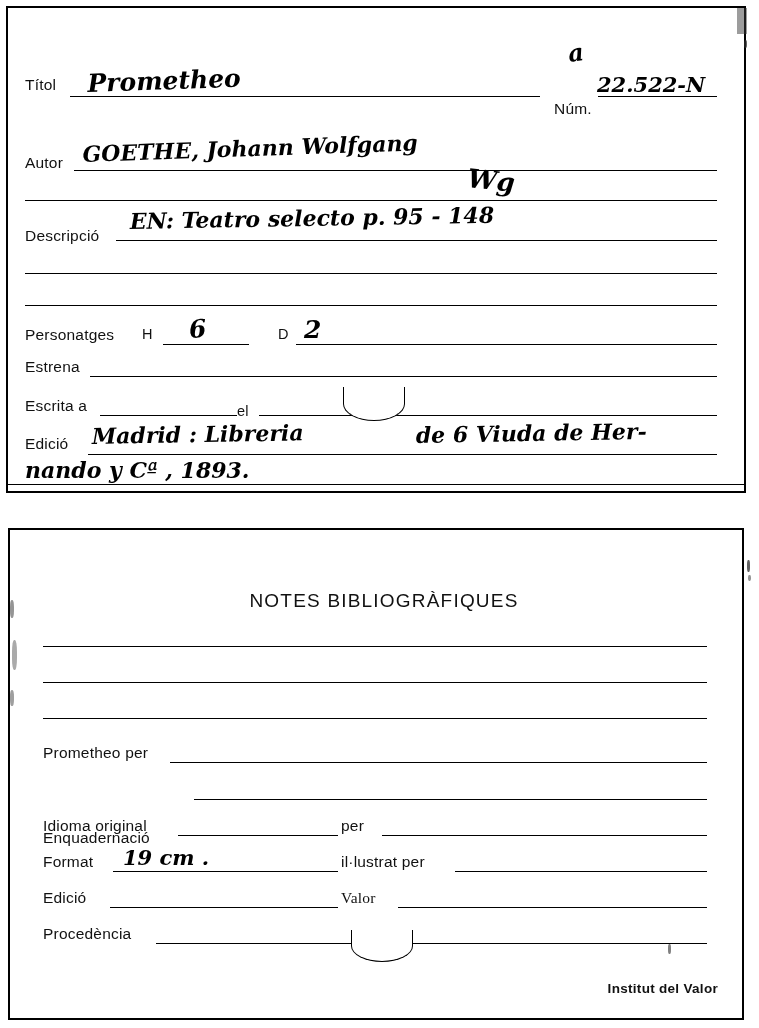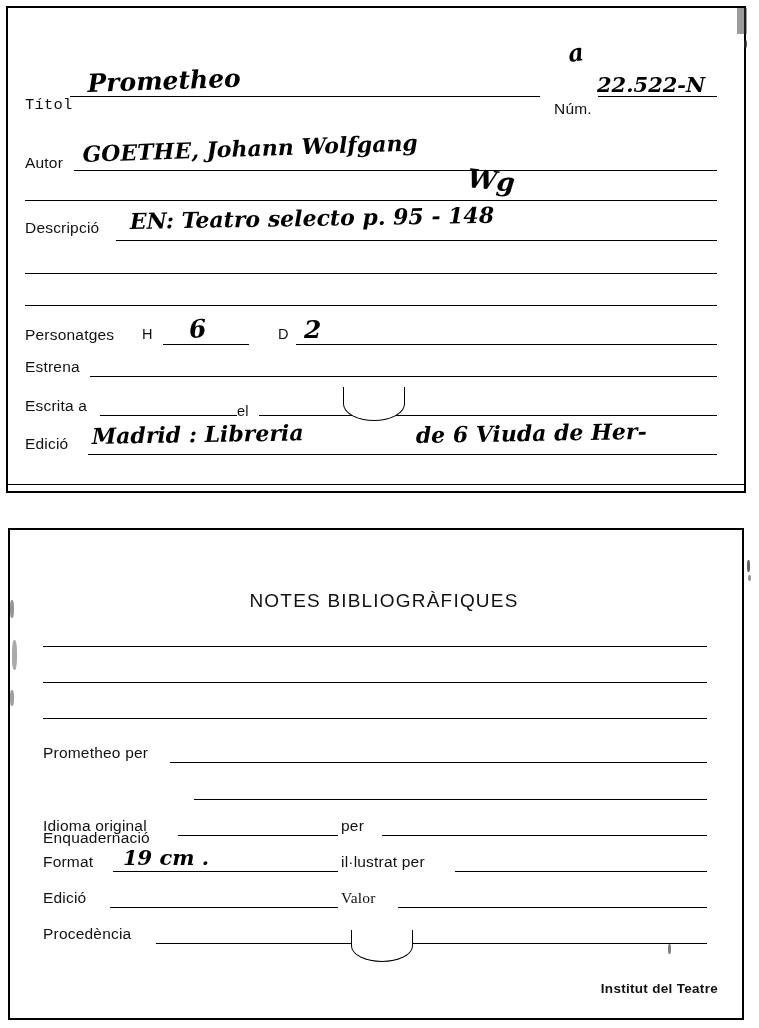--- a/index.html
+++ b/index.html
@@ -131,37 +131,37 @@
     position: absolute;
     background: #3a3a3a;
     opacity: .55;
   }
 </style>
 </head>
 <body>
 
 <div class="card card-top">
 
-  <div class="label" style="left:17px; top:88px;font-family:Liberation Mono, monospace;">Títol</div>
+  <div class="label" style="left:17px; top:68px;">Títol</div>
   <div class="rule" style="left:62px; top:88px; width:470px;"></div>
   <div class="hand" style="left:80px; top:61px; font-size:25px; transform:rotate(-2deg);">Prometheo</div>
 
   <div class="label" style="left:546px; top:72px;margin-top:20px;">Núm.</div>
   <div class="rule" style="left:590px; top:88px; width:119px;"></div>
   <div class="hand" style="left:589px; top:64px; font-size:21px;">22.522-N</div>
   <div class="hand" style="left:562px; top:31px; font-size:24px; transform:rotate(-8deg);">a</div>
 
   <div class="label" style="left:17px; top:146px;">Autor</div>
   <div class="rule" style="left:66px; top:162px; width:643px;"></div>
   <div class="hand" style="left:75px; top:133px; font-size:22px; transform:rotate(-2deg);">GOETHE,  Johann  Wolfgang</div>
   <div class="hand" style="left:458px; top:155px; font-size:26px; transform:rotate(6deg);">Wg</div>
 
   <div class="rule" style="left:17px; top:192px; width:692px;"></div>
 
-  <div class="label" style="left:17px; top:211px;">Descripció</div>
+  <div class="label" style="left:17px; top:219px;">Descripció</div>
   <div class="rule" style="left:108px; top:232px; width:601px;"></div>
   <div class="hand" style="left:122px; top:200px; font-size:22px; transform:rotate(-1deg);">EN:  Teatro  selecto   p.  95 - 148</div>
 
   <div class="rule" style="left:17px; top:265px; width:692px;"></div>
   <div class="rule" style="left:17px; top:297px; width:692px;"></div>
 
   <div class="label" style="left:17px; top:318px;">Personatges</div>
   <div class="label small" style="left:134px; top:318px;">H</div>
   <div class="rule" style="left:155px; top:336px; width:86px;"></div>
   <div class="hand" style="left:182px; top:307px; font-size:25px; transform:rotate(-4deg);">6</div>
@@ -175,20 +175,21 @@
 
   <div class="label" style="left:17px; top:389px;">Escrita a</div>
   <div class="rule" style="left:92px; top:407px; width:137px;"></div>
   <div class="label small" style="left:229px; top:389px;margin-top:6px;">el</div>
   <div class="rule" style="left:251px; top:407px; width:458px;"></div>
 
   <div class="label" style="left:17px; top:427px;">Edició</div>
   <div class="rule" style="left:80px; top:446px; width:629px;"></div>
   <div class="hand" style="left:84px; top:415px; font-size:22px; transform:rotate(-1deg);">Madrid : Libreria</div>
   <div class="hand" style="left:408px; top:414px; font-size:22px; transform:rotate(-1deg);">de 6 Viuda de Her-</div>
+  <div class="hand" style="left:17px; top:449px; font-size:22px;">nando y  Cª , 1893.</div>
 
   <div class="hole hole-top" style="left:335px; top:379px;"></div>
 </div>
 
 <div class="card card-bottom">
 
   <div class="notes-title" style="top:60px;">NOTES BIBLIOGRÀFIQUES</div>
 
   <div class="rule" style="left:33px; top:116px; width:664px;"></div>
   <div class="rule" style="left:33px; top:152px; width:664px;"></div>
@@ -212,21 +213,21 @@
   <div class="rule" style="left:445px; top:341px; width:252px;"></div>
 
   <div class="label" style="left:33px; top:359px;">Edició</div>
   <div class="rule" style="left:100px; top:377px; width:228px;"></div>
   <div class="label" style="left:331px; top:359px;font-family:Liberation Serif, serif;">Valor</div>
   <div class="rule" style="left:388px; top:377px; width:309px;"></div>
 
   <div class="label" style="left:33px; top:395px;">Procedència</div>
   <div class="rule" style="left:146px; top:413px; width:551px;"></div>
 
-  <div class="institut">Institut del Teatre</div>
+  <div class="institut">Institut del Valor</div>
 </div>
 
 <div class="hole hole-bottom"></div>
 
 <div class="smudge" style="left:737px; top:8px; width:10px; height:26px; opacity:.5;"></div>
 <div class="speck" style="left:744px; top:40px; width:3px; height:8px;"></div>
 <div class="speck" style="left:747px; top:560px; width:3px; height:12px;"></div>
 <div class="speck" style="left:10px; top:600px; width:4px; height:18px; opacity:.5;"></div>
 <div class="speck" style="left:12px; top:640px; width:5px; height:30px; opacity:.4;"></div>
 <div class="speck" style="left:10px; top:690px; width:4px; height:16px; opacity:.45;"></div>

